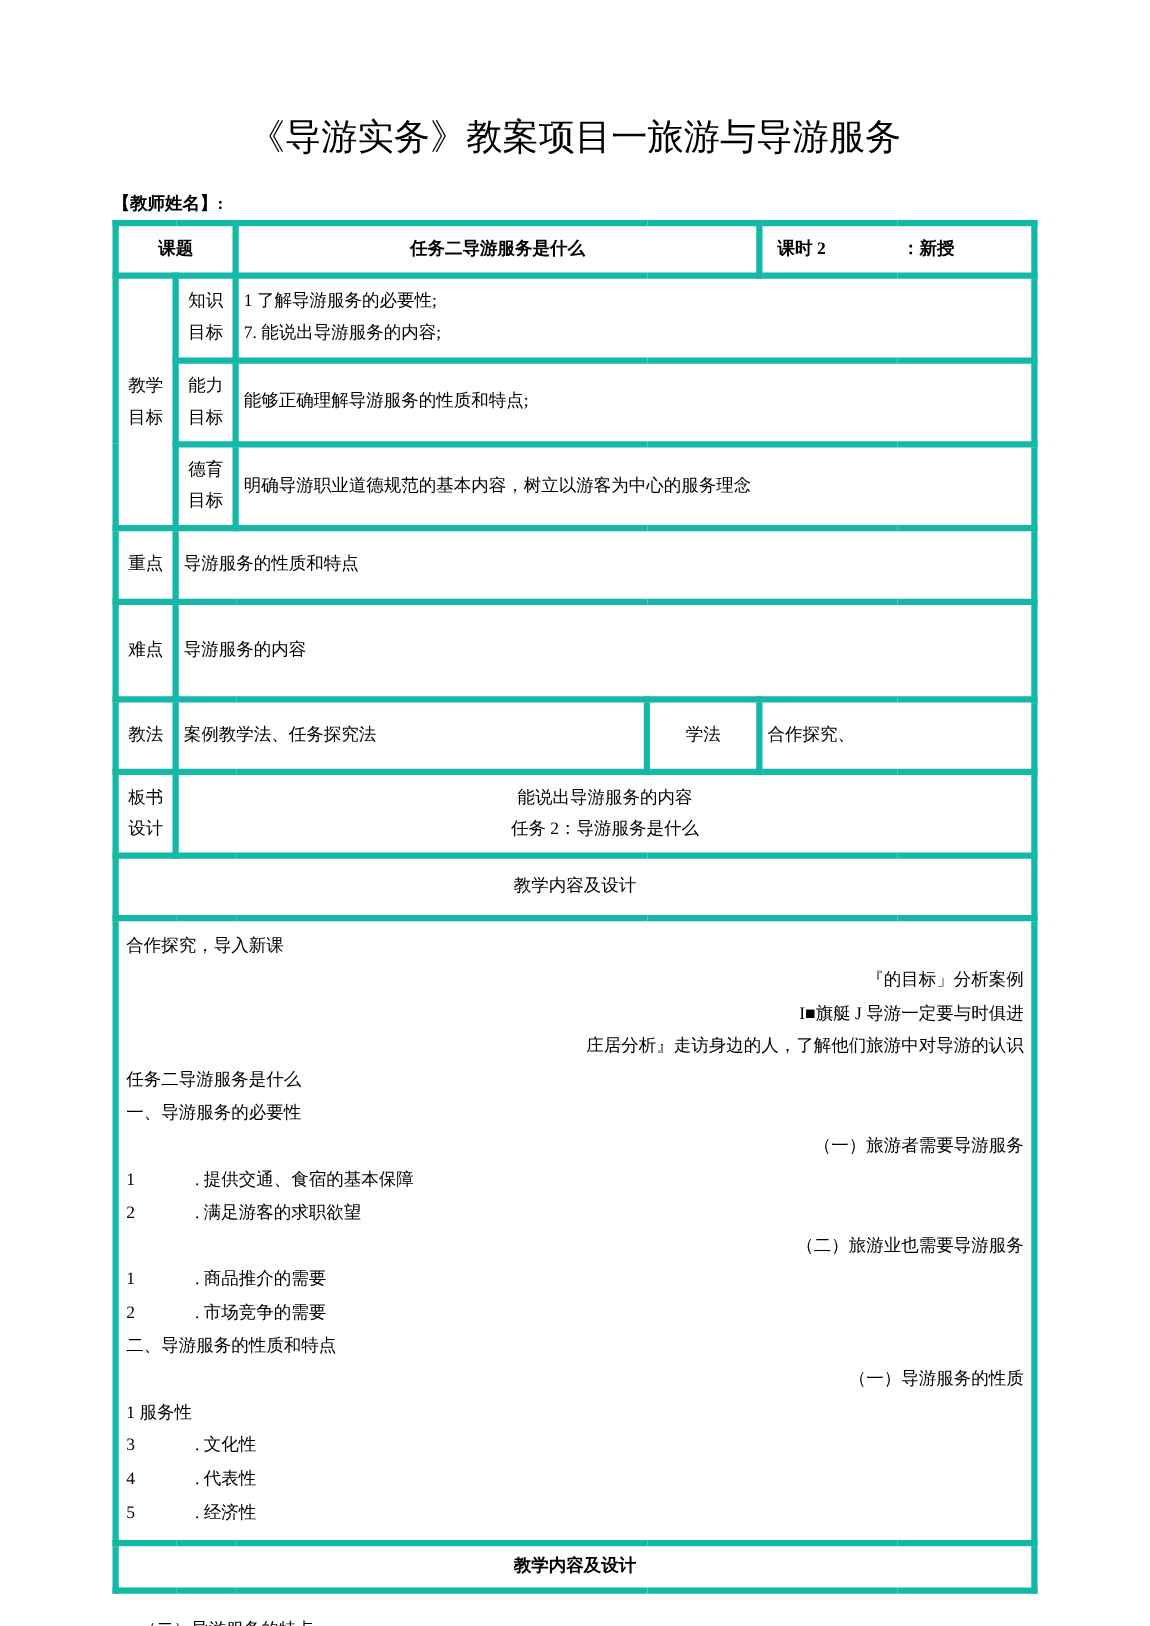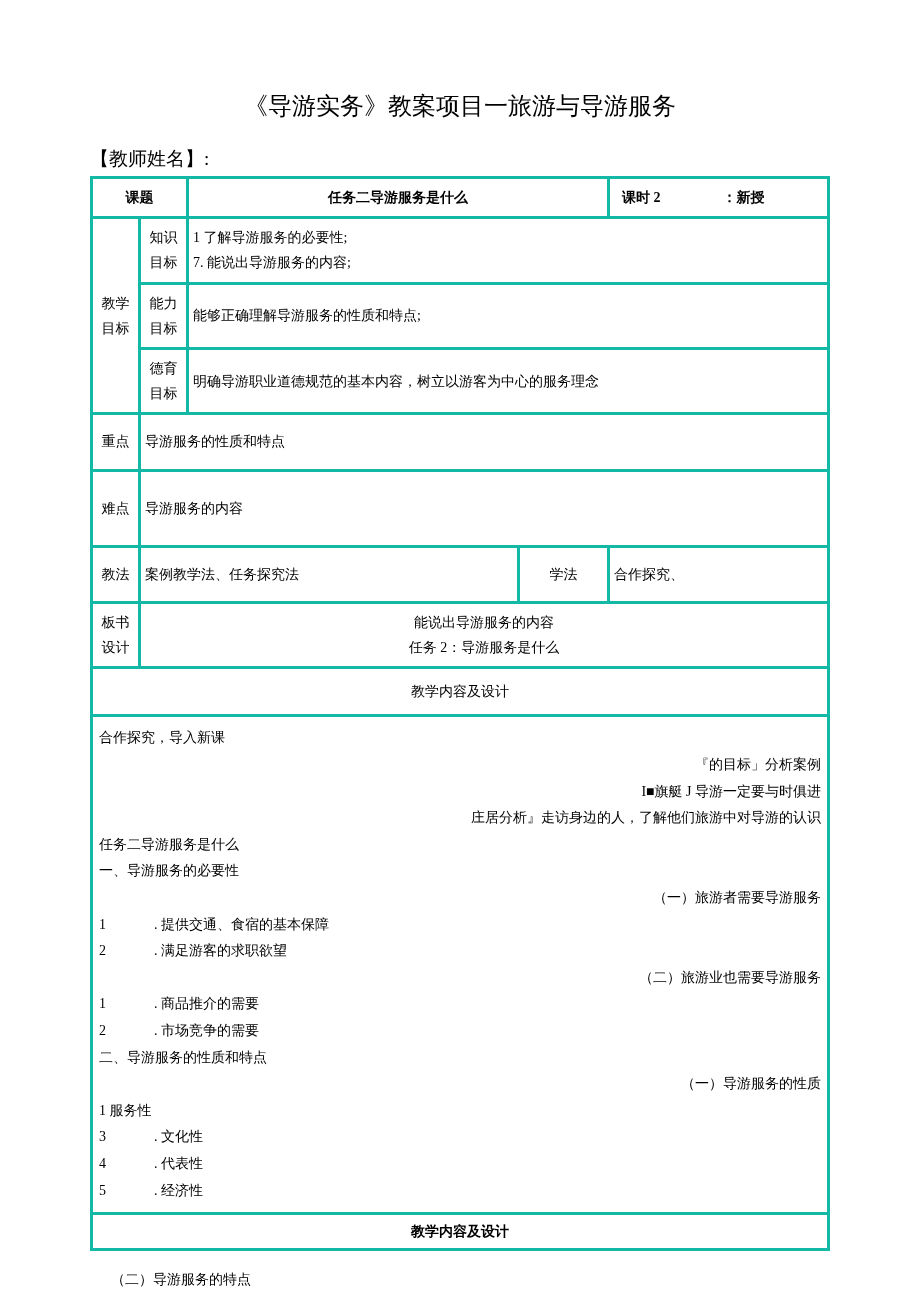--- a/index.html
+++ b/index.html
@@ -8,34 +8,35 @@
     padding: 60px 90px;
     font-family: "SimSun", "宋体", serif;
     font-size: 14px;
     color: #000;
     background: #fff;
     width: 920px;
   }
   h1 {
     text-align: center;
     font-weight: normal;
-    font-size: 24px;
+    font-size: 29px;
     margin: 30px 0 24px 0;
     font-family: "SimSun", "宋体", serif;
   }
   .teacher-line {
     margin: 8px 0 4px 0;
-    font-size: 19px;
+    font-size: 14px;
+    font-weight: bold;
   }
   table {
     border-collapse: collapse;
     width: 100%;
   }
   td {
-    border: 3px solid #14b8a6;
+    border: 5px solid #14b8a6;
     padding: 6px 4px;
     vertical-align: middle;
     line-height: 1.8;
   }
   .center { text-align: center; }
   .bold { font-weight: bold; }
   .content-cell {
     padding: 8px 6px;
     line-height: 1.9;
   }

